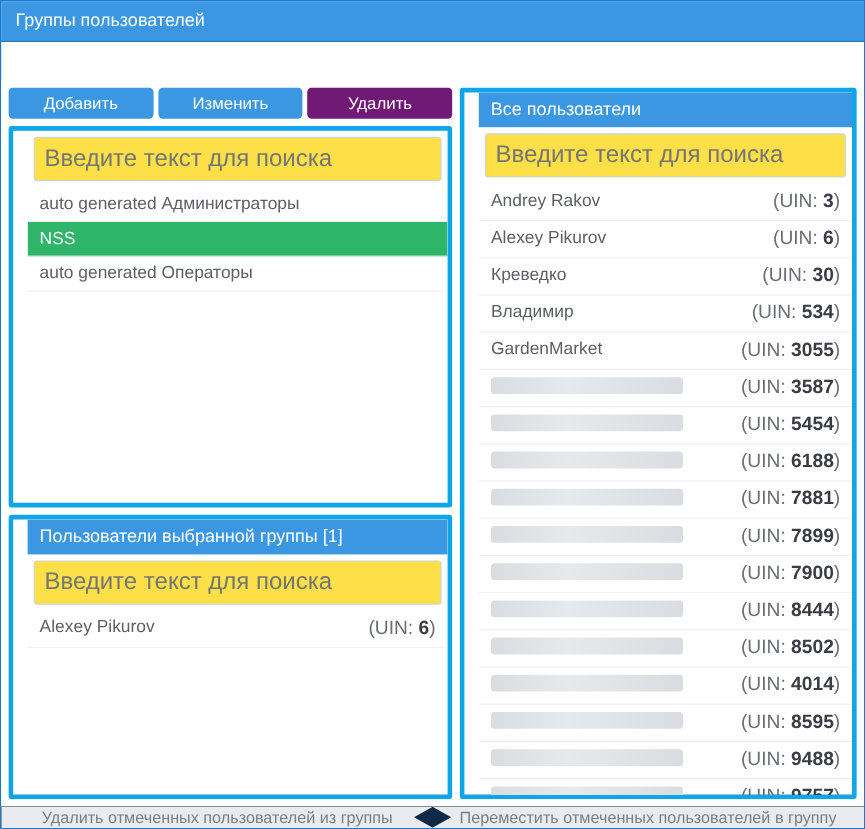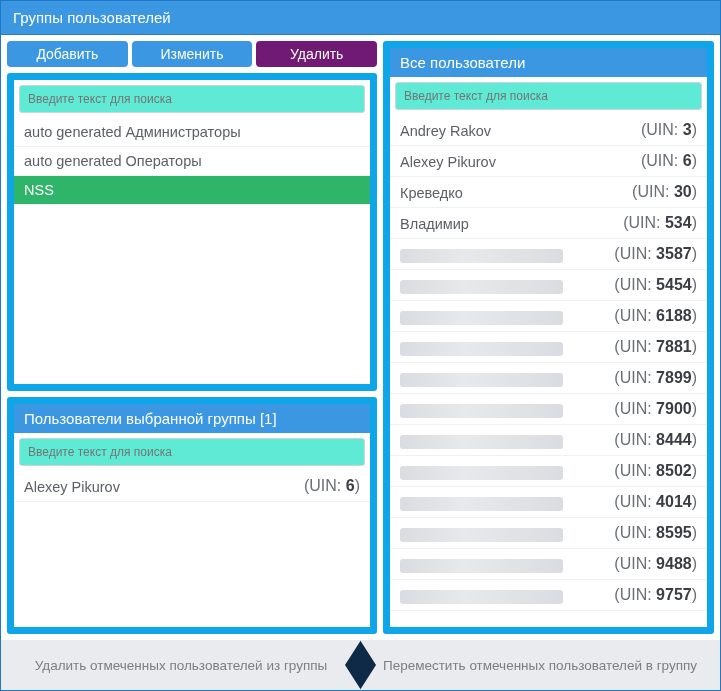--- a/index.html
+++ b/index.html
@@ -13,87 +13,88 @@
     overflow: hidden;
   }
   .window { width: 721px; height: 691px; display: flex; flex-direction: column; border: 1px solid #1f77c8; }
   .titlebar {
     background: #3b97e2;
     color: #fff;
     padding: 8px 12px;
     font-size: 15px;
     border-bottom: 1px solid #2b7dc0;
   }
-  .body { flex: 1; display: flex; gap: 6px; padding: 6px; overflow: hidden; background: #fff; }
+  .body { flex: 1; display: flex; gap: 6px; padding: 6px; overflow: hidden; background: #fff; margin-top: 32px; }
   .col { display: flex; flex-direction: column; overflow: hidden; }
   .left { width: 370px; }
   .right { flex: 1; }
   .btnrow { display: flex; gap: 4px; margin-bottom: 6px; }
   .btn {
     flex: 1;
     text-align: center;
     padding: 5px 0;
     border-radius: 4px;
     color: #fff;
     font-size: 14px;
     cursor: pointer;
     user-select: none;
   }
   .btn-blue { background: #3b97e2; }
   .btn-red  { background: #701a75; }
   .panel {
-    border: 7px solid #0ea5e9;
+    border: 4px solid #0ea5e9;
     border-radius: 3px;
     display: flex;
     flex-direction: column;
     overflow: hidden;
     background: #fff;
+    padding-left: 12px;
   }
   .panel + .panel { margin-top: 6px; }
   .panel-header {
     background: #3b97e2;
     color: #fff;
     padding: 6px 10px;
     font-size: 15px;
   }
   .search {
     border: 1px solid #cfd4d9;
     border-radius: 3px;
     margin: 5px;
     padding: 6px 8px;
-    font-size: 12px;
+    font-size: 20px;
     color: #777;
-    background: #5eead4;
+    background: #fde047;
   }
   .list { flex: 1; overflow-y: auto; }
   .row {
     display: flex;
     justify-content: space-between;
-    align-items: flex-end;
+    align-items: flex-start;
     padding: 6px 10px;
     border-bottom: 1px solid #eef0f2;
     cursor: pointer;
     font-size: 14.5px;
     color: #5c6066;
   }
   .row.selected { background: #2fb56a; color: #fff; }
   .uin { color: #6a6f75; font-size: 16px; }
   .uin b { color: #3a3e44; }
   .row .name.blur {
     background: linear-gradient(90deg,#d9dde1 0%,#e7eaec 40%,#d9dde1 100%);
     color: transparent;
     border-radius: 3px;
     height: 14px;
     width: 55%;
   }
   .groups-panel { height: 318px; }
   .members-panel { flex: 1; }
   .allusers-panel { flex: 1; }
   .footer {
-    height: 50px;
+    height: 18px;
     background: #0e2a47;
     display: flex;
     align-items: stretch;
     position: relative;
   }
   .footer-btn {
     flex: 1;
     background: #e9ebee;
     color: #7a7f86;
     font-size: 13.5px;
@@ -129,25 +130,25 @@
         <div class="btn btn-blue">Изменить</div>
         <div class="btn btn-red">Удалить</div>
       </div>
 
       <div class="panel groups-panel">
         <input class="search" placeholder="Введите текст для поиска" style="">
         <div class="list" id="groups-list">
             <div class="row">
               <span class="name">auto generated Администраторы</span>
             </div>
-            <div class="row">
-              <span class="name">auto generated Операторы</span>
-            </div>
             <div class="row selected">
               <span class="name">NSS</span>
+            </div>
+            <div class="row">
+              <span class="name">auto generated Операторы</span>
             </div>
           </div>
       </div>
 
       <div class="panel members-panel">
         <div class="panel-header">Пользователи выбранной группы [1]</div>
         <input class="search" placeholder="Введите текст для поиска" style="">
         <div class="list" id="members-list">
             <div class="row">
               <span class="name">Alexey Pikurov</span>
@@ -173,20 +174,24 @@
             </div>
             <div class="row">
               <span class="name">Креведко</span>
               <span class="uin">(UIN: <b>30</b>)</span>
             </div>
             <div class="row">
               <span class="name">Владимир</span>
               <span class="uin">(UIN: <b>534</b>)</span>
             </div>
             <div class="row">
+              <span class="name">GardenMarket</span>
+              <span class="uin">(UIN: <b>3055</b>)</span>
+            </div>
+            <div class="row">
               <span class="name blur"></span>
               <span class="uin">(UIN: <b>3587</b>)</span>
             </div>
             <div class="row">
               <span class="name blur"></span>
               <span class="uin">(UIN: <b>5454</b>)</span>
             </div>
             <div class="row">
               <span class="name blur"></span>
               <span class="uin">(UIN: <b>6188</b>)</span>

